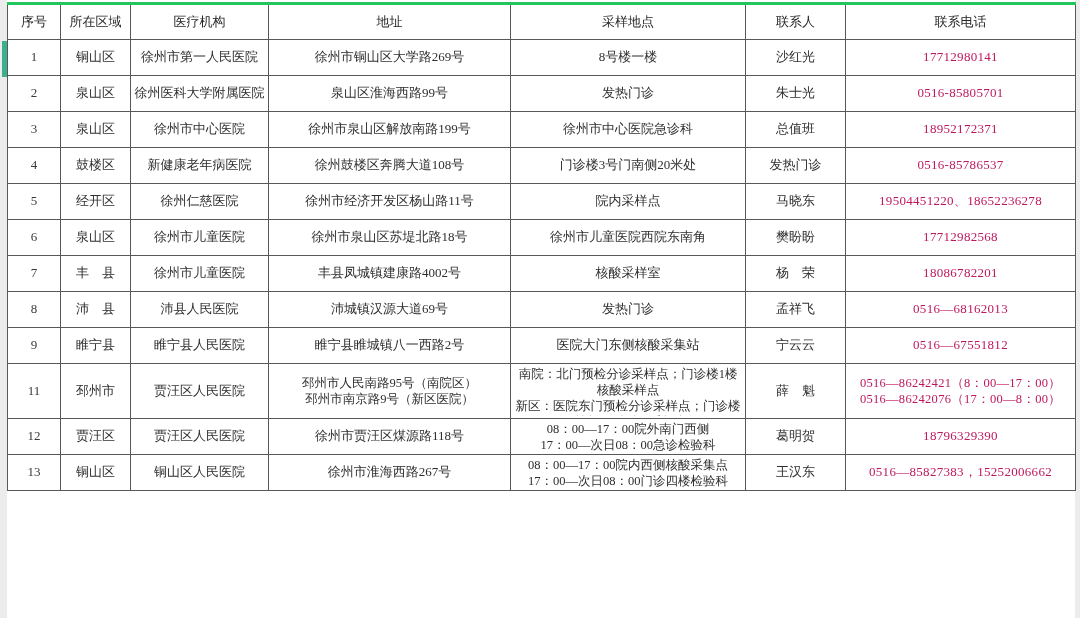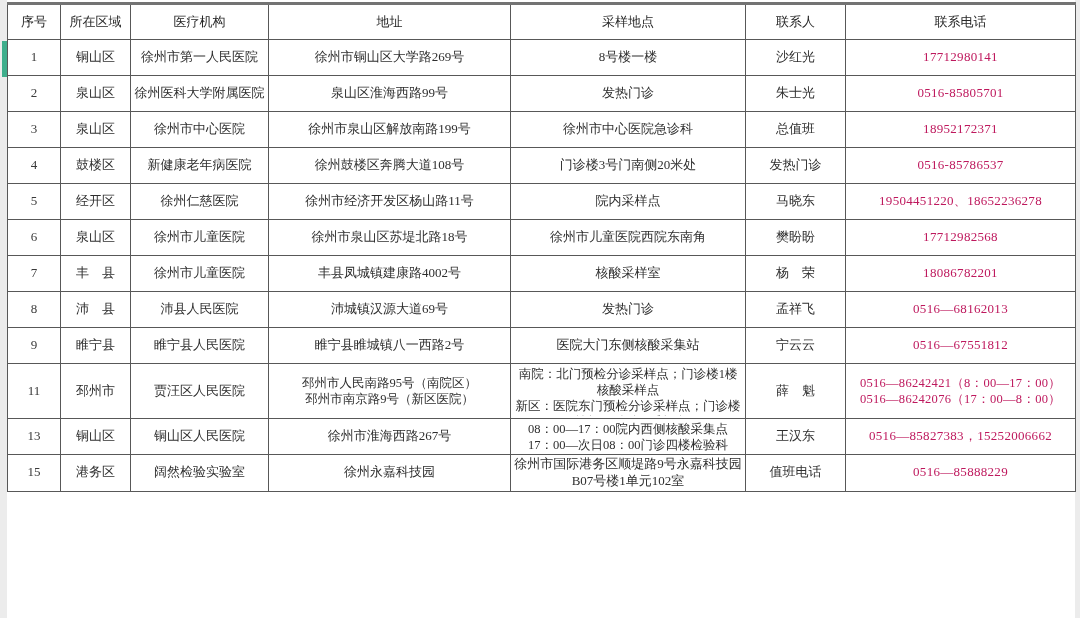--- a/index.html
+++ b/index.html
@@ -2,21 +2,21 @@
 <html><head>
 <meta charset="utf-8">
 <style>
   html,body{margin:0;padding:0;background:#ffffff;}
   .screen{position:relative;width:1080px;height:618px;background:#ffffff;overflow:hidden;
           font-family:"Liberation Serif","DejaVu Serif",serif;color:#2e2e2e;}
   .gutter-left{position:absolute;left:0;top:0;width:7px;height:618px;background:#ececec;}
   .gutter-right{position:absolute;right:0;top:0;width:5px;height:618px;background:#ececec;}
   .sel-strip{position:absolute;left:2px;top:41px;width:5px;height:36px;}
   table.grid{position:absolute;left:7px;top:2px;width:1068px;border-collapse:collapse;table-layout:fixed;
-             border-top:3px solid #737373;}
+             border-top:3px solid #22c55e;}
   table.grid th,table.grid td{border:1px solid #585858;text-align:center;vertical-align:middle;
              padding:1px 2px;font-size:13px;font-weight:normal;overflow:hidden;}
   table.grid thead tr{height:36px;}
   table.grid tbody tr{height:36px;}
   table.grid tbody tr.tall{height:55px;}
   col.c-no{width:53px;} col.c-district{width:70px;} col.c-institution{width:138px;}
   col.c-address{width:242px;} col.c-site{width:235px;} col.c-contact{width:100px;}
   col.c-phone{width:230px;}
   .cw{white-space:pre-line;line-height:1.3;}
   .ml{font-size:12.5px;line-height:1.28;}
@@ -282,62 +282,63 @@
           <td class="col-contact">
             <div class="cw">薛　魁</div>
           </td>
           <td class="col-phone">
             <div class="cw ml">0516—86242421（8：00—17：00）
 0516—86242076（17：00—8：00）</div>
           </td>
         </tr>
         <tr>
           <td class="col-no">
+            <div class="cw">12</div>
+          </td>
+          <td class="col-district">
+            <div class="cw">贾汪区</div>
+          </td>
+          <td class="col-institution">
+            <div class="cw">贾汪区人民医院</div>
+          </td>
+          <td class="col-address">
+            <div class="cw">徐州市贾汪区煤源路118号</div>
+          </td>
+          <td class="col-site">
+            <div class="cw ml">08：00—17：00院外南门西侧
+17：00—次日08：00急诊检验科</div>
+          </td>
+          <td class="col-contact">
+            <div class="cw">葛明贺</div>
+          </td>
+          <td class="col-phone">
+            <div class="cw">18796329390</div>
+          </td>
+        </tr>
+        <tr>
+          <td class="col-no">
             <div class="cw">13</div>
           </td>
           <td class="col-district">
             <div class="cw">铜山区</div>
           </td>
           <td class="col-institution">
             <div class="cw">铜山区人民医院</div>
           </td>
           <td class="col-address">
             <div class="cw">徐州市淮海西路267号</div>
           </td>
           <td class="col-site">
             <div class="cw ml">08：00—17：00院内西侧核酸采集点
 17：00—次日08：00门诊四楼检验科</div>
           </td>
           <td class="col-contact">
             <div class="cw">王汉东</div>
           </td>
           <td class="col-phone">
             <div class="cw">0516—85827383，15252006662</div>
-          </td>
-        </tr>
-        <tr>
-          <td class="col-no">
-            <div class="cw">15</div>
-          </td>
-          <td class="col-district">
-            <div class="cw">港务区</div>
-          </td>
-          <td class="col-institution">
-            <div class="cw">阔然检验实验室</div>
-          </td>
-          <td class="col-address">
-            <div class="cw">徐州永嘉科技园</div>
-          </td>
-          <td class="col-site">
-            <div class="cw">徐州市国际港务区顺堤路9号永嘉科技园B07号楼1单元102室</div>
-          </td>
-          <td class="col-contact">
-            <div class="cw">值班电话</div>
-          </td>
-          <td class="col-phone">
-            <div class="cw">0516—85888229</div>
           </td>
         </tr>
       </tbody>
   </table>
 
   <div class="sel-strip" style="background: rgb(63, 174, 140);"></div>
 </div>
 
 </body></html>

